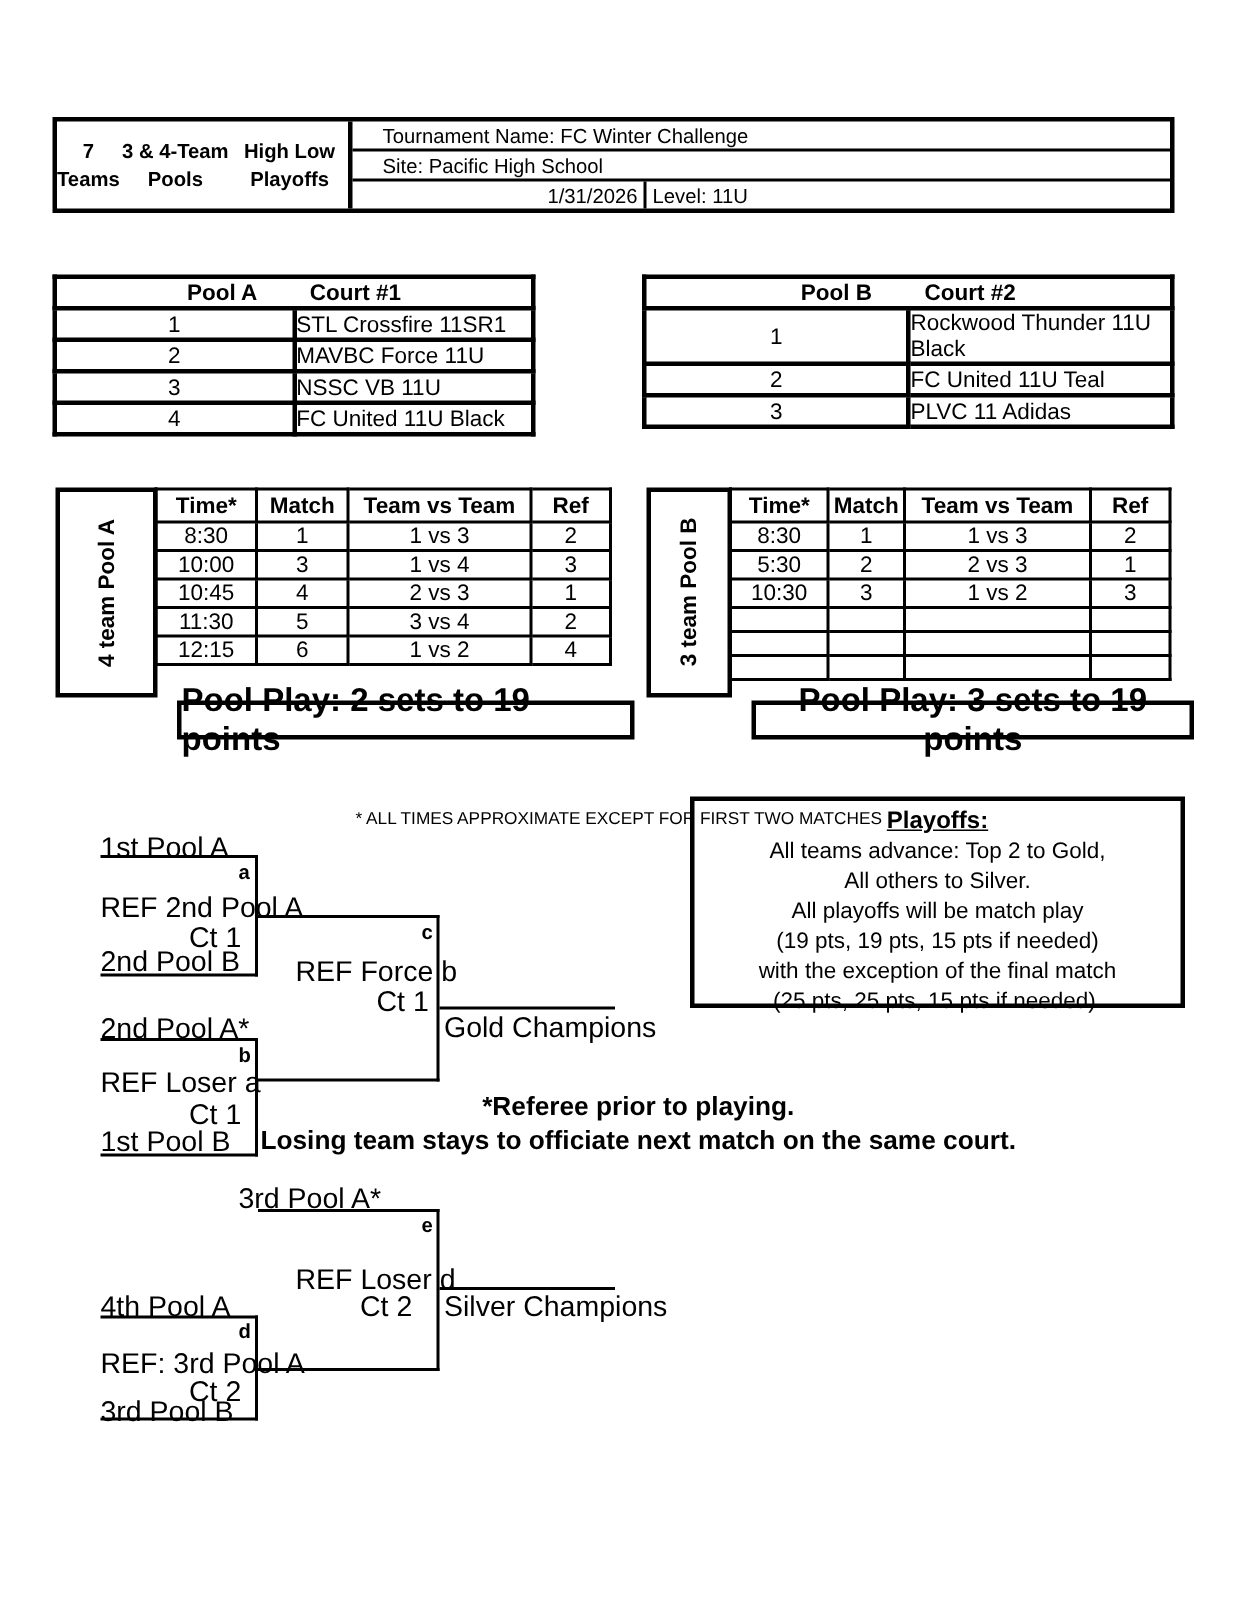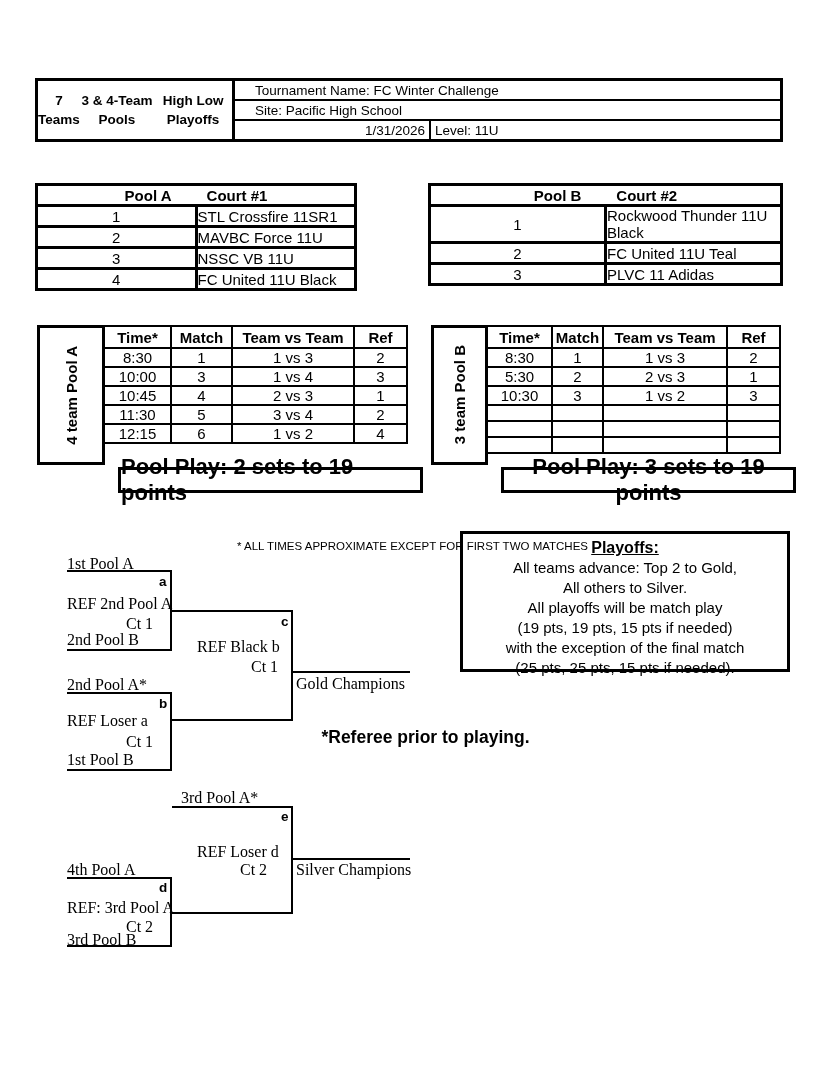--- a/index.html
+++ b/index.html
@@ -42,21 +42,21 @@
   .times-note { position:absolute; left:35px; top:496px; width:755px; text-align:center;
                 font-size:11.5px;margin-top:44px; }
   
   .playoffs-box { position:absolute; left:460px; top:531px; width:330px; height:141px;
                   border:3px solid #000; text-align:center; font-size:15px; line-height:20px;
                   padding-top:3px; }
   .playoffs-title { font-weight:bold; font-size:16px; text-decoration:underline; line-height:21px; }
   
   .hline { position:absolute; height:2px; background:#000; }
   .vline { position:absolute; width:2px; background:#000; }
-  .bk-label { position:absolute; font-size:16px; white-space:nowrap;font-family:Liberation Serif, serif; }
+  .bk-label { position:absolute; font-size:19px; white-space:nowrap; }
   .bk-letter { position:absolute; font-size:13.5px; font-weight:bold; white-space:nowrap; }
   .ref-note { position:absolute; left:133px; top:726px; width:585px; text-align:center;
               font-weight:bold; font-size:17.5px; line-height:23px; }
 </style>
 </head>
 <body>
 
 <div class="page">
 
   <div class="hdr-box">
@@ -250,41 +250,42 @@
     <div class="hline" style="left:67px; top:649px; width:105px;"></div>
     <span class="bk-letter" style="left:159px; top:574px;">a</span>
     <span class="bk-label" style="left:67px; top:595px;">REF 2nd Pool A</span>
     <span class="bk-label" style="left:126px; top:615px;">Ct 1</span>
     <span class="bk-label" style="left:67px; top:631px;">2nd Pool B</span>
 
     <div class="hline" style="left:172px; top:610px; width:121px;"></div>
     <div class="vline" style="left:291px; top:610px; height:111px;"></div>
     <div class="hline" style="left:172px; top:719px; width:121px;"></div>
     <span class="bk-letter" style="left:281px; top:614px;">c</span>
-    <span class="bk-label" style="left:197px; top:638px;">REF Black b</span>
+    <span class="bk-label" style="left:197px; top:638px;">REF Force b</span>
     <span class="bk-label" style="left:251px; top:658px;">Ct 1</span>
     <div class="hline" style="left:293px; top:671px; width:117px;"></div>
     <span class="bk-label" style="left:296px; top:675px;">Gold Champions</span>
 
     <span class="bk-label" style="left:67px; top:676px;">2nd Pool A*</span>
     <div class="hline" style="left:67px; top:692px; width:105px;"></div>
     <div class="vline" style="left:170px; top:692px; height:79px;"></div>
     <div class="hline" style="left:67px; top:769px; width:105px;"></div>
     <span class="bk-letter" style="left:159px; top:696px;">b</span>
     <span class="bk-label" style="left:67px; top:712px;">REF Loser a</span>
     <span class="bk-label" style="left:126px; top:733px;">Ct 1</span>
     <span class="bk-label" style="left:67px; top:751px;">1st Pool B</span>
   </div>
 
   <div class="ref-note">
     <div>*Referee prior to playing.</div>
+    <div>Losing team stays to officiate next match on the same court.</div>
   </div>
 
   <div>
-    <span class="bk-label" style="left:181px; top:789px;">3rd Pool A*</span>
+    <span class="bk-label" style="left:159px; top:789px;">3rd Pool A*</span>
     <div class="hline" style="left:172px; top:806px; width:121px;"></div>
     <div class="vline" style="left:291px; top:806px; height:108px;"></div>
     <div class="hline" style="left:172px; top:912px; width:121px;"></div>
     <span class="bk-letter" style="left:281px; top:809px;">e</span>
     <span class="bk-label" style="left:197px; top:843px;">REF Loser d</span>
     <span class="bk-label" style="left:240px; top:861px;">Ct 2</span>
     <div class="hline" style="left:293px; top:858px; width:117px;"></div>
     <span class="bk-label" style="left:296px; top:861px;">Silver Champions</span>
 
     <span class="bk-label" style="left:67px; top:861px;">4th Pool A</span>

